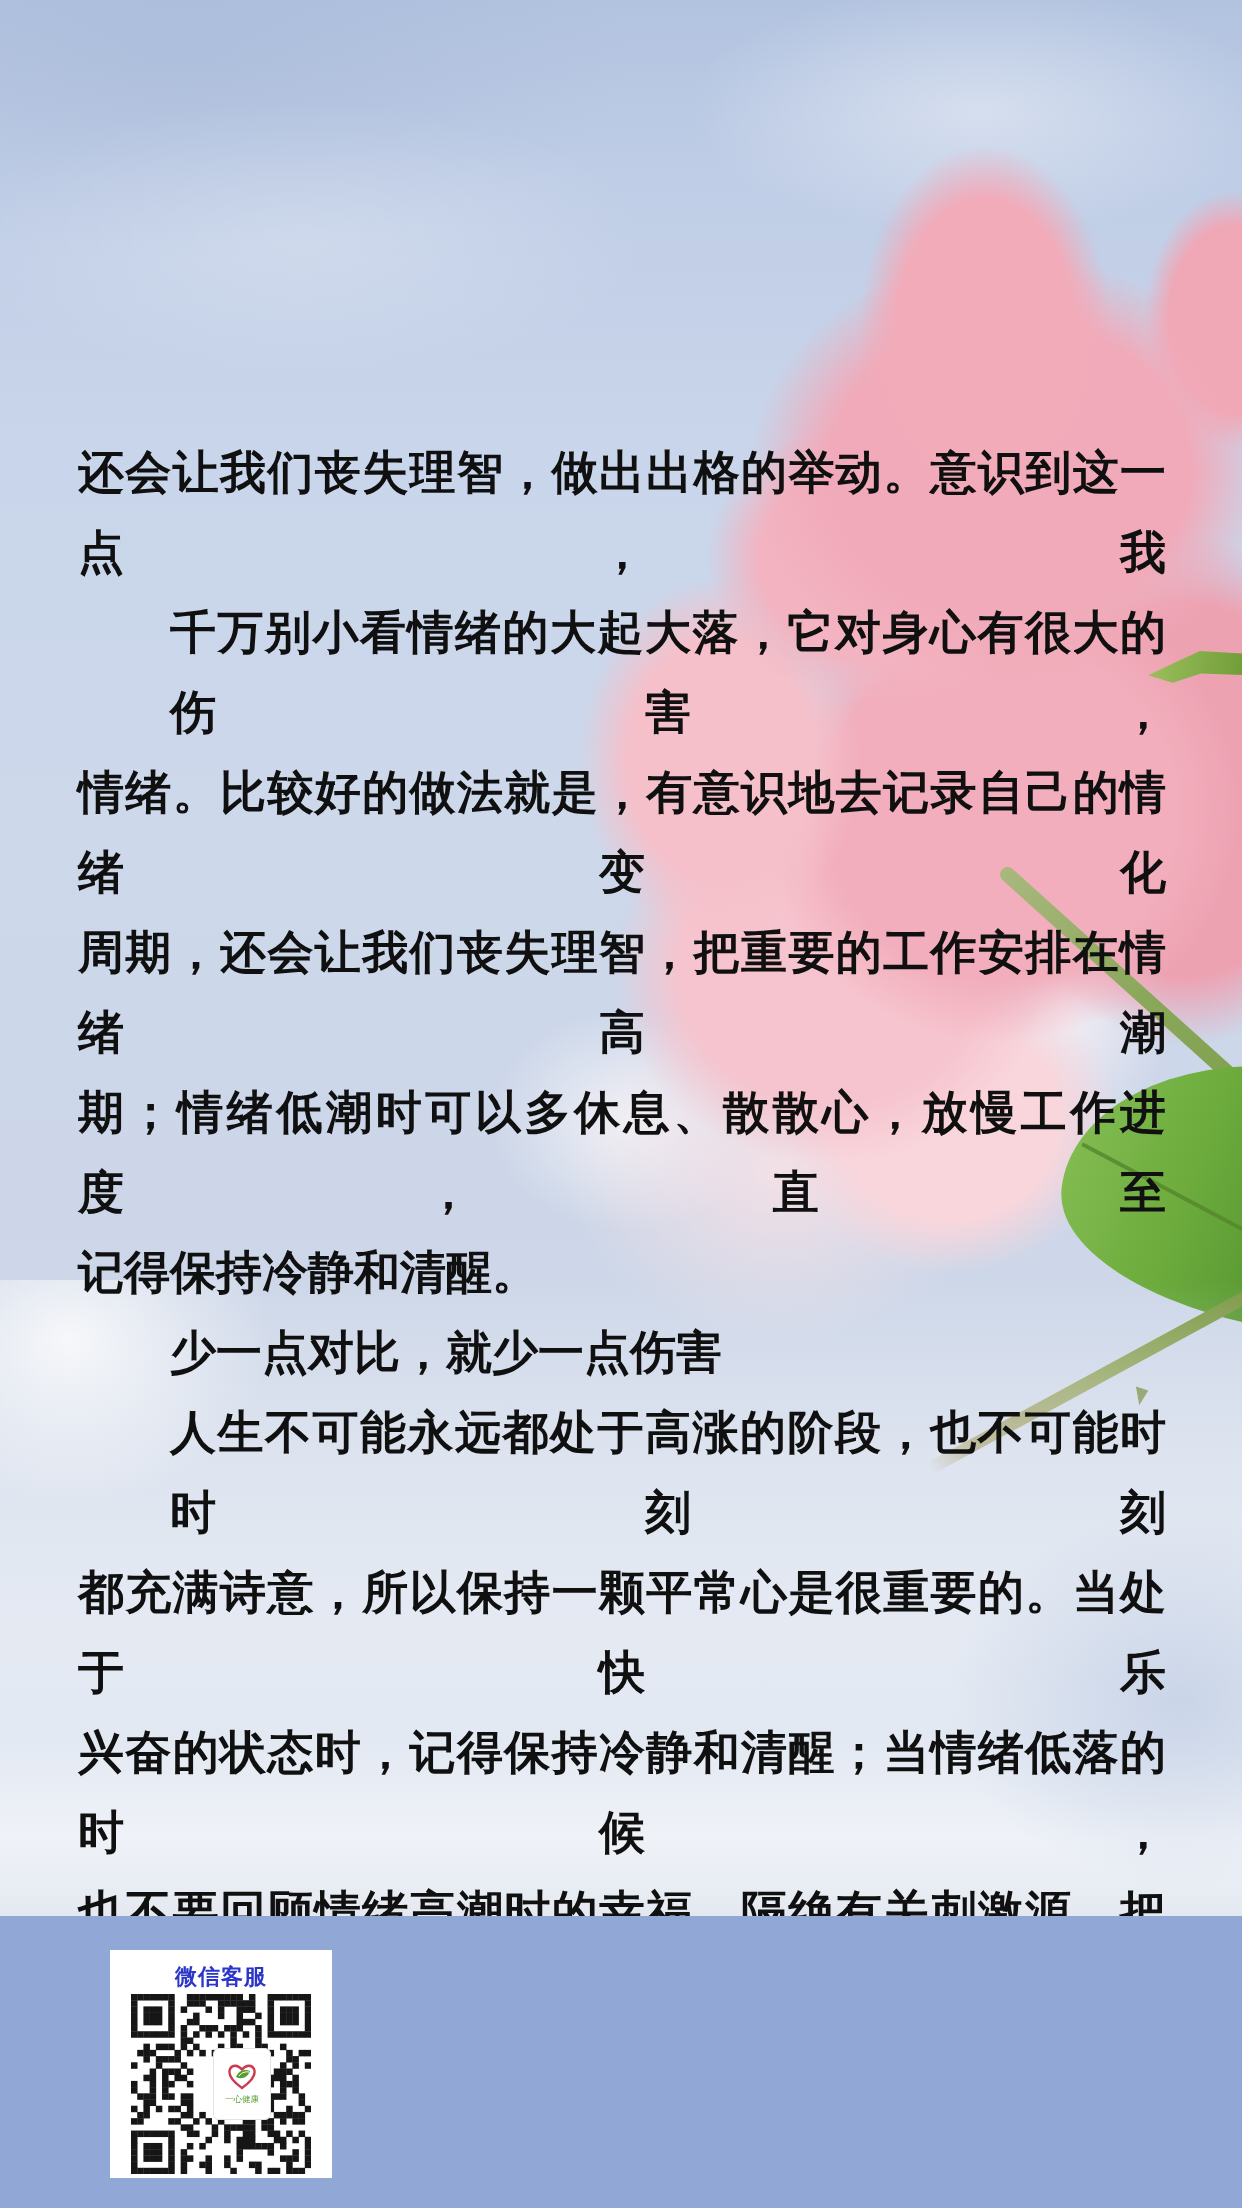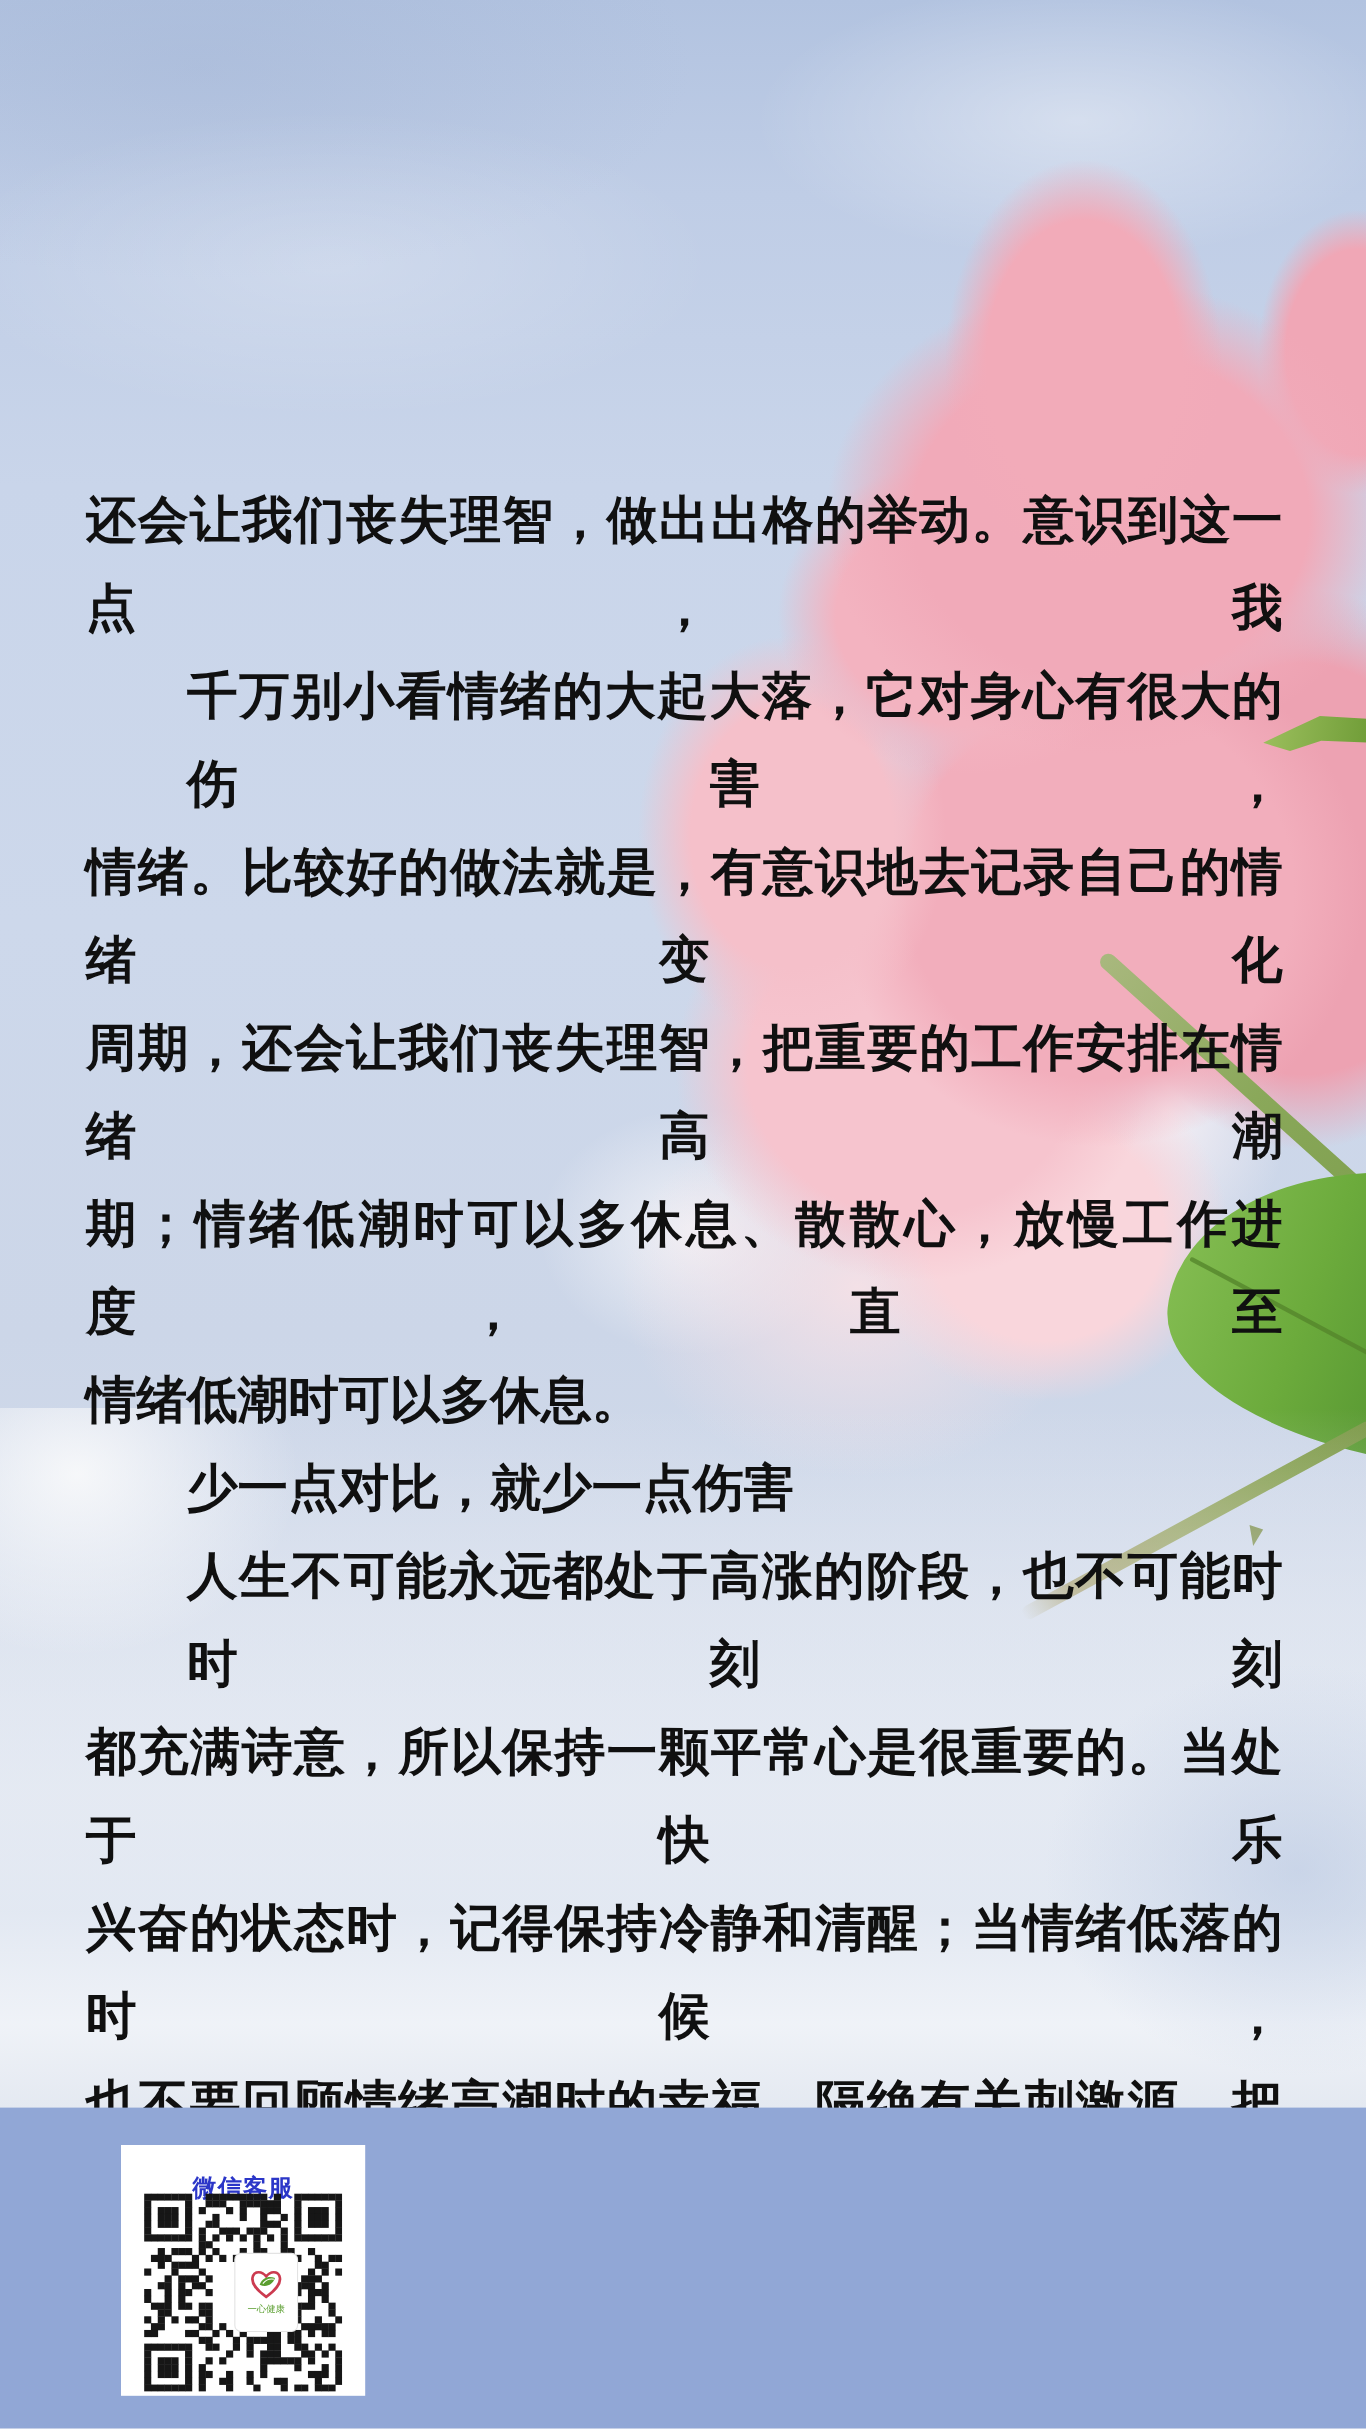--- a/index.html
+++ b/index.html
@@ -96,21 +96,21 @@
   
   .footer-band{
     position:absolute;left:0;top:1916px;width:1242px;height:292px;
     background:#91a7d6;z-index:6;
   }
   .qr-card{
     position:absolute;left:110px;top:34px;width:222px;height:228px;
     background:#ffffff;
   }
   .qr-label{
-    position:absolute;left:0;top:24px;width:222px;text-align:center;
+    position:absolute;left:0;top:12px;width:222px;text-align:center;
     font-size:22px;font-weight:bold;color:#2b36c8;letter-spacing:1px;
   }
   .qr-box{position:absolute;left:21px;top:44px;width:180px;height:180px;}
   .qr-logo{
     position:absolute;left:62px;top:54px;width:56px;height:70px;
     background:#ffffff;border:1px solid #e3e3e3;border-radius:6px;
     display:flex;flex-direction:column;align-items:center;justify-content:center;gap:2px;margin-left:20px;
   }
   .qr-logo-text{font-size:9px;color:#5a9e2f;white-space:nowrap;transform:scale(.95);}
 </style>
@@ -131,21 +131,21 @@
 
   <div class="title-block">
   </div>
 
   <div class="body-text">
     <div class="line j">还会让我们丧失理智，做出出格的举动。意识到这一点，我</div>
     <div class="line j indent">千万别小看情绪的大起大落，它对身心有很大的伤害，</div>
     <div class="line j">情绪。比较好的做法就是，有意识地去记录自己的情绪变化</div>
     <div class="line j">周期，还会让我们丧失理智，把重要的工作安排在情绪高潮</div>
     <div class="line j">期；情绪低潮时可以多休息、散散心，放慢工作进度，直至</div>
-    <div class="line">情绪低潮时可以多休息。</div>
+    <div class="line">记得保持冷静和清醒。</div>
     <div class="line indent">少一点对比，就少一点伤害</div>
     <div class="line j indent">人生不可能永远都处于高涨的阶段，也不可能时时刻刻</div>
     <div class="line j">都充满诗意，所以保持一颗平常心是很重要的。当处于快乐</div>
     <div class="line j">兴奋的状态时，记得保持冷静和清醒；当情绪低落的时候，</div>
     <div class="line j">也不要回顾情绪高潮时的幸福，隔绝有关刺激源，把注意力</div>
     <div class="line j">转移到一些能够平和自己情绪的事情上。要知道，少一点对</div>
 
   </div>
 
   <div class="footer-band">

